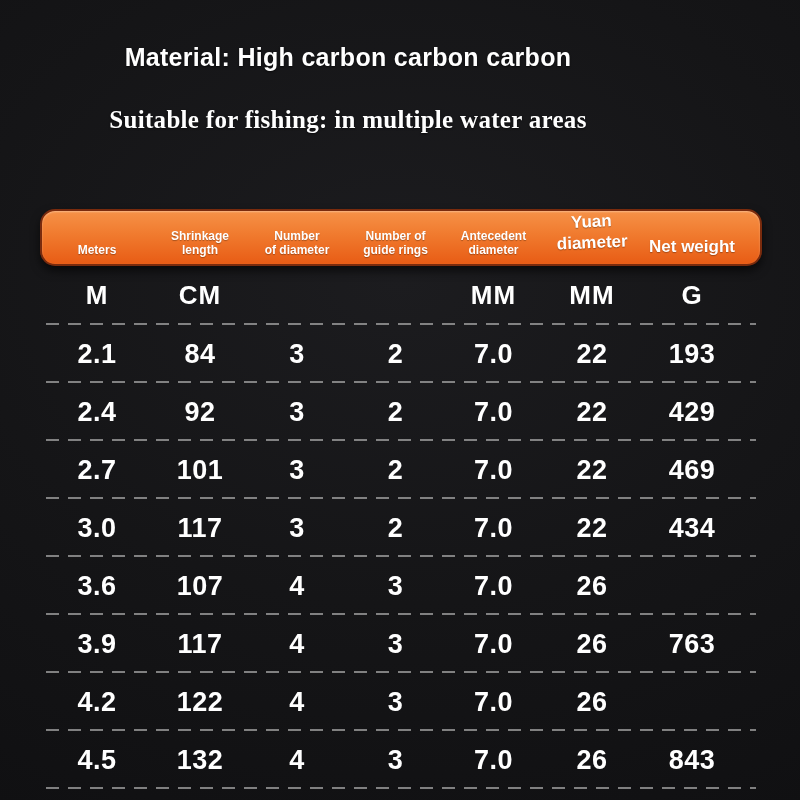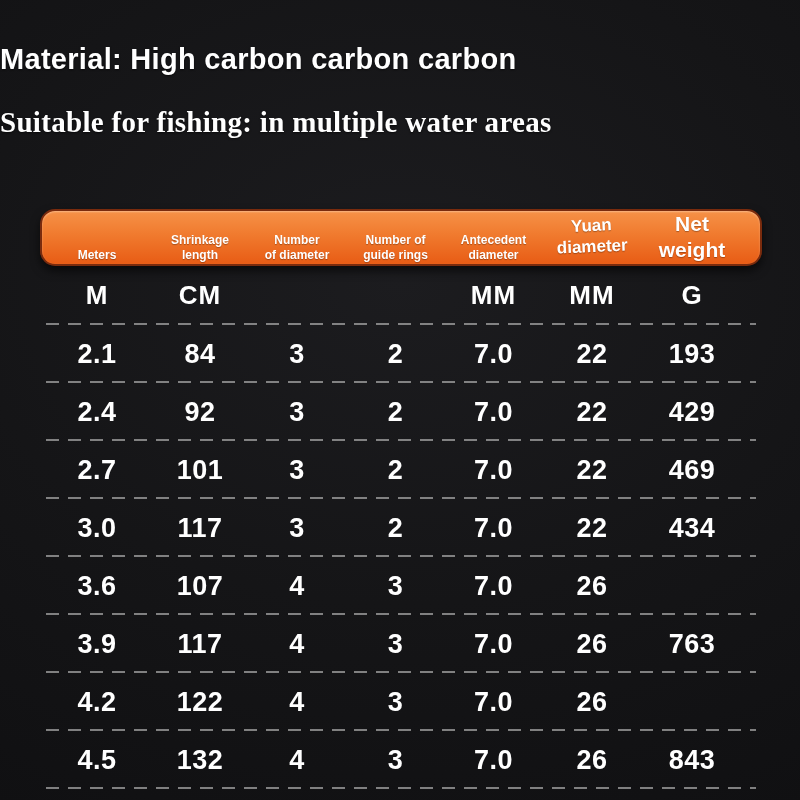--- a/index.html
+++ b/index.html
@@ -16,22 +16,22 @@
   body{
     width:800px;height:800px;
     font-family:"Liberation Sans","DejaVu Sans",sans-serif;
     background:#0c0c0e;
   }
   .canvas{
     position:relative;width:800px;height:800px;overflow:hidden;
     background:radial-gradient(120% 90% at 50% 35%, #1c1c1f 0%, #151517 45%, var(--bg-dark) 100%);
   }
   .title{
-    position:absolute;left:0;width:696px;
-    color:var(--text);font-weight:700;font-size:29px;letter-spacing:.3px;
+    position:absolute;left:0;width:696px;text-align:center;
+    color:var(--text);font-weight:700;font-size:25px;letter-spacing:.3px;
     text-shadow:0 1px 2px rgba(0,0,0,.6);
     white-space:nowrap;
   }
   .line1{top:43px;}
   .line2{top:106px;font-family:Liberation Serif, serif;}
 
   .header-bar{
     position:absolute;left:40px;top:209px;width:722px;height:57px;
     box-sizing:border-box;
     border:2px solid var(--accent-border);
@@ -41,21 +41,21 @@
     display:grid;
     grid-template-columns:var(--cols);
     align-items:end;
     padding-bottom:6px;
   }
   .hcell{
     text-align:center;color:var(--text);font-weight:700;font-size:12px;line-height:1.22;
     text-shadow:0 1px 1px rgba(0,0,0,.3);
   }
   .hcell:nth-child(6){font-size:17px;transform:rotate(-2.5deg) translateY(-5px);}
-  .hcell:nth-child(7){font-size:21px;}
+  .hcell:nth-child(7){font-size:17px;}
 
   .table-body{
     position:absolute;left:42px;top:266px;width:718px;
   }
   .row{
     display:grid;grid-template-columns:var(--cols);
     height:58px;align-items:center;position:relative;
   }
   .row::after{
     content:'';position:absolute;left:4px;right:4px;bottom:0;height:2px;

